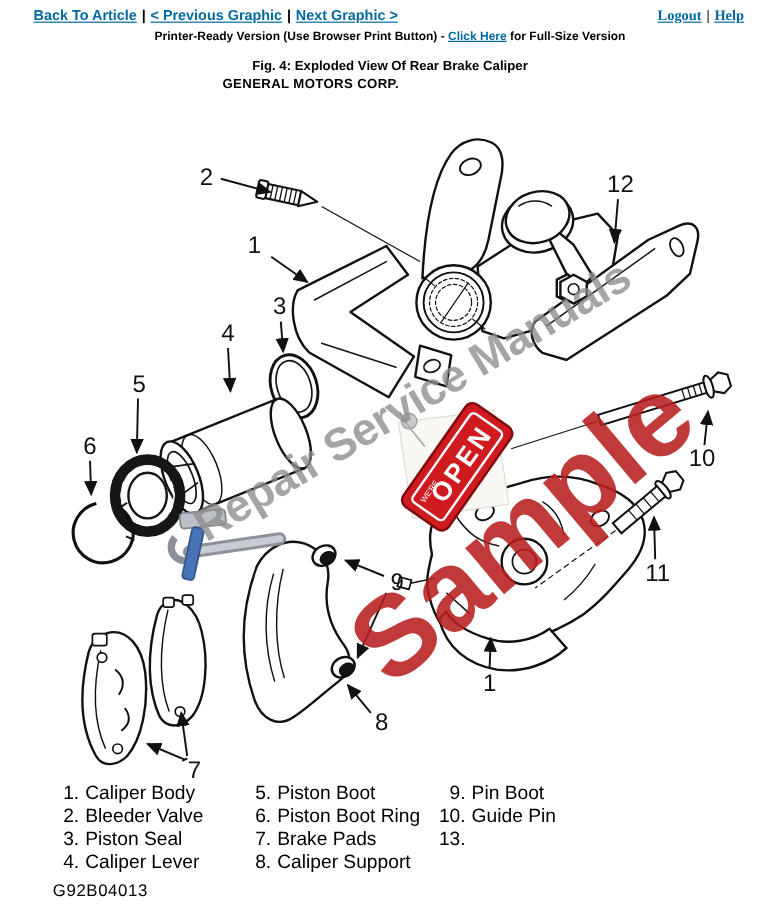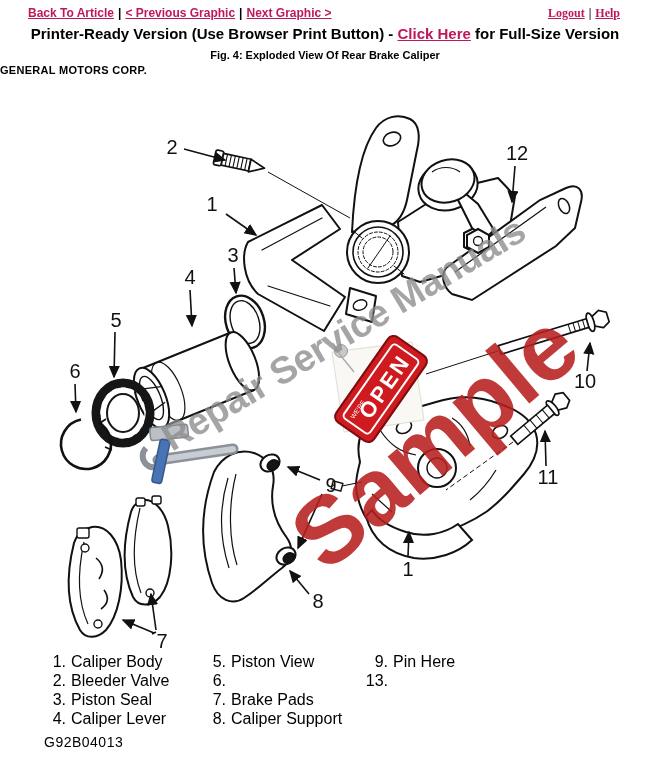--- a/index.html
+++ b/index.html
@@ -1,26 +1,26 @@
 <!DOCTYPE html>
 <html><head>
 <meta charset="utf-8">
 <style>
   html,body{margin:0;padding:0;background:#fff;}
   .page{position:relative;width:650px;height:764px;background:#fff;overflow:hidden;
         font-family:"Liberation Sans",sans-serif;color:#000;}
   .nav{position:absolute;top:6px;left:28px;font-size:12px;font-weight:bold;white-space:nowrap;}
   .nav-right{left:auto;right:30px;font-family:Liberation Serif, serif;}
-  .navlink{color:#be185d;text-decoration:underline;cursor:pointer;text-align:center;}
+  .navlink{color:#0369a1;text-decoration:underline;cursor:pointer;text-align:center;}
   .sep{color:#000;padding:0 4px;font-weight:bold;}
   .printer-line{position:absolute;top:25px;left:0;width:650px;text-align:center;
-                font-size:15px;font-weight:700;}
+                font-size:10px;font-weight:700;}
   .figcap{position:absolute;top:49px;left:0;width:650px;text-align:center;
           font-size:11px;font-weight:bold;}
-  .company{position:absolute;top:64px;left:0;width:518px;
+  .company{position:absolute;top:64px;left:0;width:518px;text-align:center;
            font-size:11px;font-weight:bold;letter-spacing:.3px;}
   svg.diagram{position:absolute;top:0;left:0;}
   .leg-col{position:absolute;top:652px;font-size:16px;}
   .c1{left:36px}.c2{left:196px}.c3{left:358px}
   .leg-row{display:flex;line-height:19px;}
   .leg-num{width:30px;text-align:right;margin-right:5px;flex:none;}
   .footer-code{position:absolute;top:734px;left:44px;font-size:14px;letter-spacing:.5px;}
 </style>
 </head>
 <body>
@@ -248,38 +248,43 @@
         <span>Piston Seal</span>
       </div>
     <div class="leg-row">
         <span class="leg-num">4.</span>
         <span>Caliper Lever</span>
       </div>
   </div>
   <div class="leg-col c2">
     <div class="leg-row">
         <span class="leg-num">5.</span>
-        <span>Piston View</span>
+        <span>Piston Boot</span>
       </div>
     <div class="leg-row">
         <span class="leg-num">6.</span>
+        <span>Piston Boot Ring</span>
       </div>
     <div class="leg-row">
         <span class="leg-num">7.</span>
         <span>Brake Pads</span>
       </div>
     <div class="leg-row">
         <span class="leg-num">8.</span>
         <span>Caliper Support</span>
       </div>
   </div>
   <div class="leg-col c3">
     <div class="leg-row">
         <span class="leg-num">9.</span>
-        <span>Pin Here</span>
+        <span>Pin Boot</span>
+      </div>
+    <div class="leg-row">
+        <span class="leg-num">10.</span>
+        <span>Guide Pin</span>
       </div>
     <div class="leg-row">
         <span class="leg-num">13.</span>
       </div>
   </div>
 
   <div class="footer-code">G92B04013</div>
 </div>
 
 </body></html>

